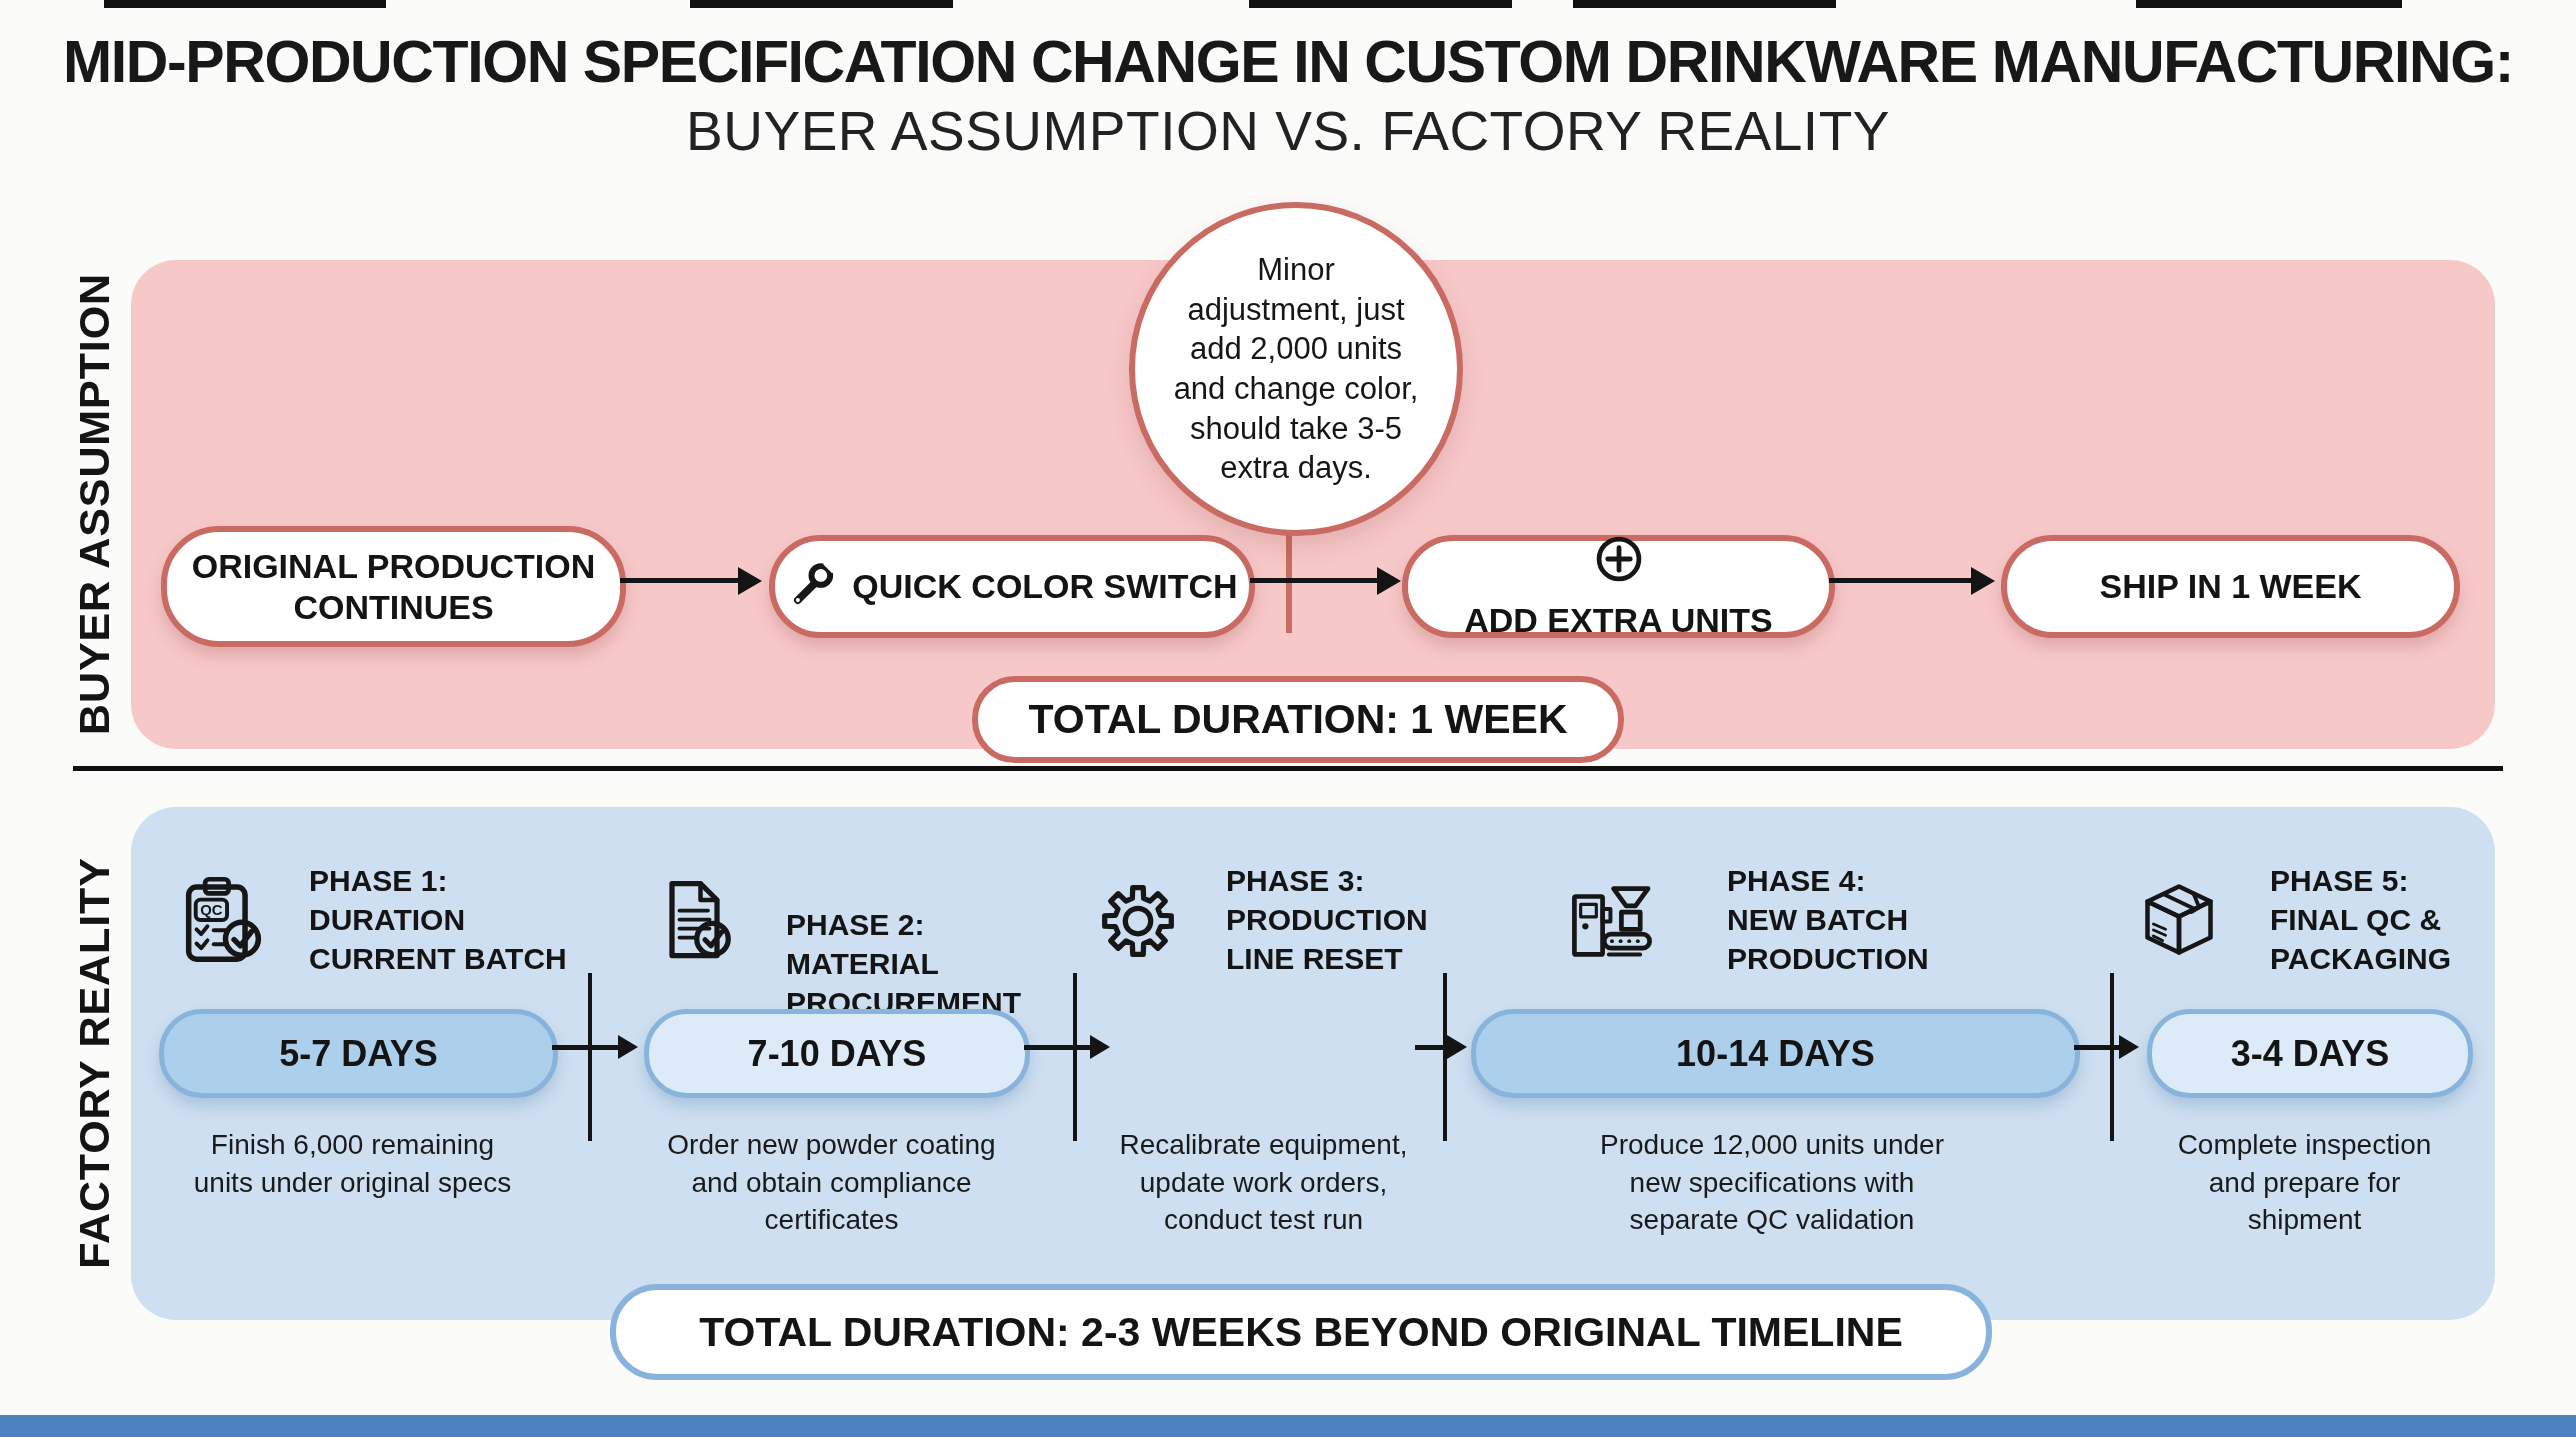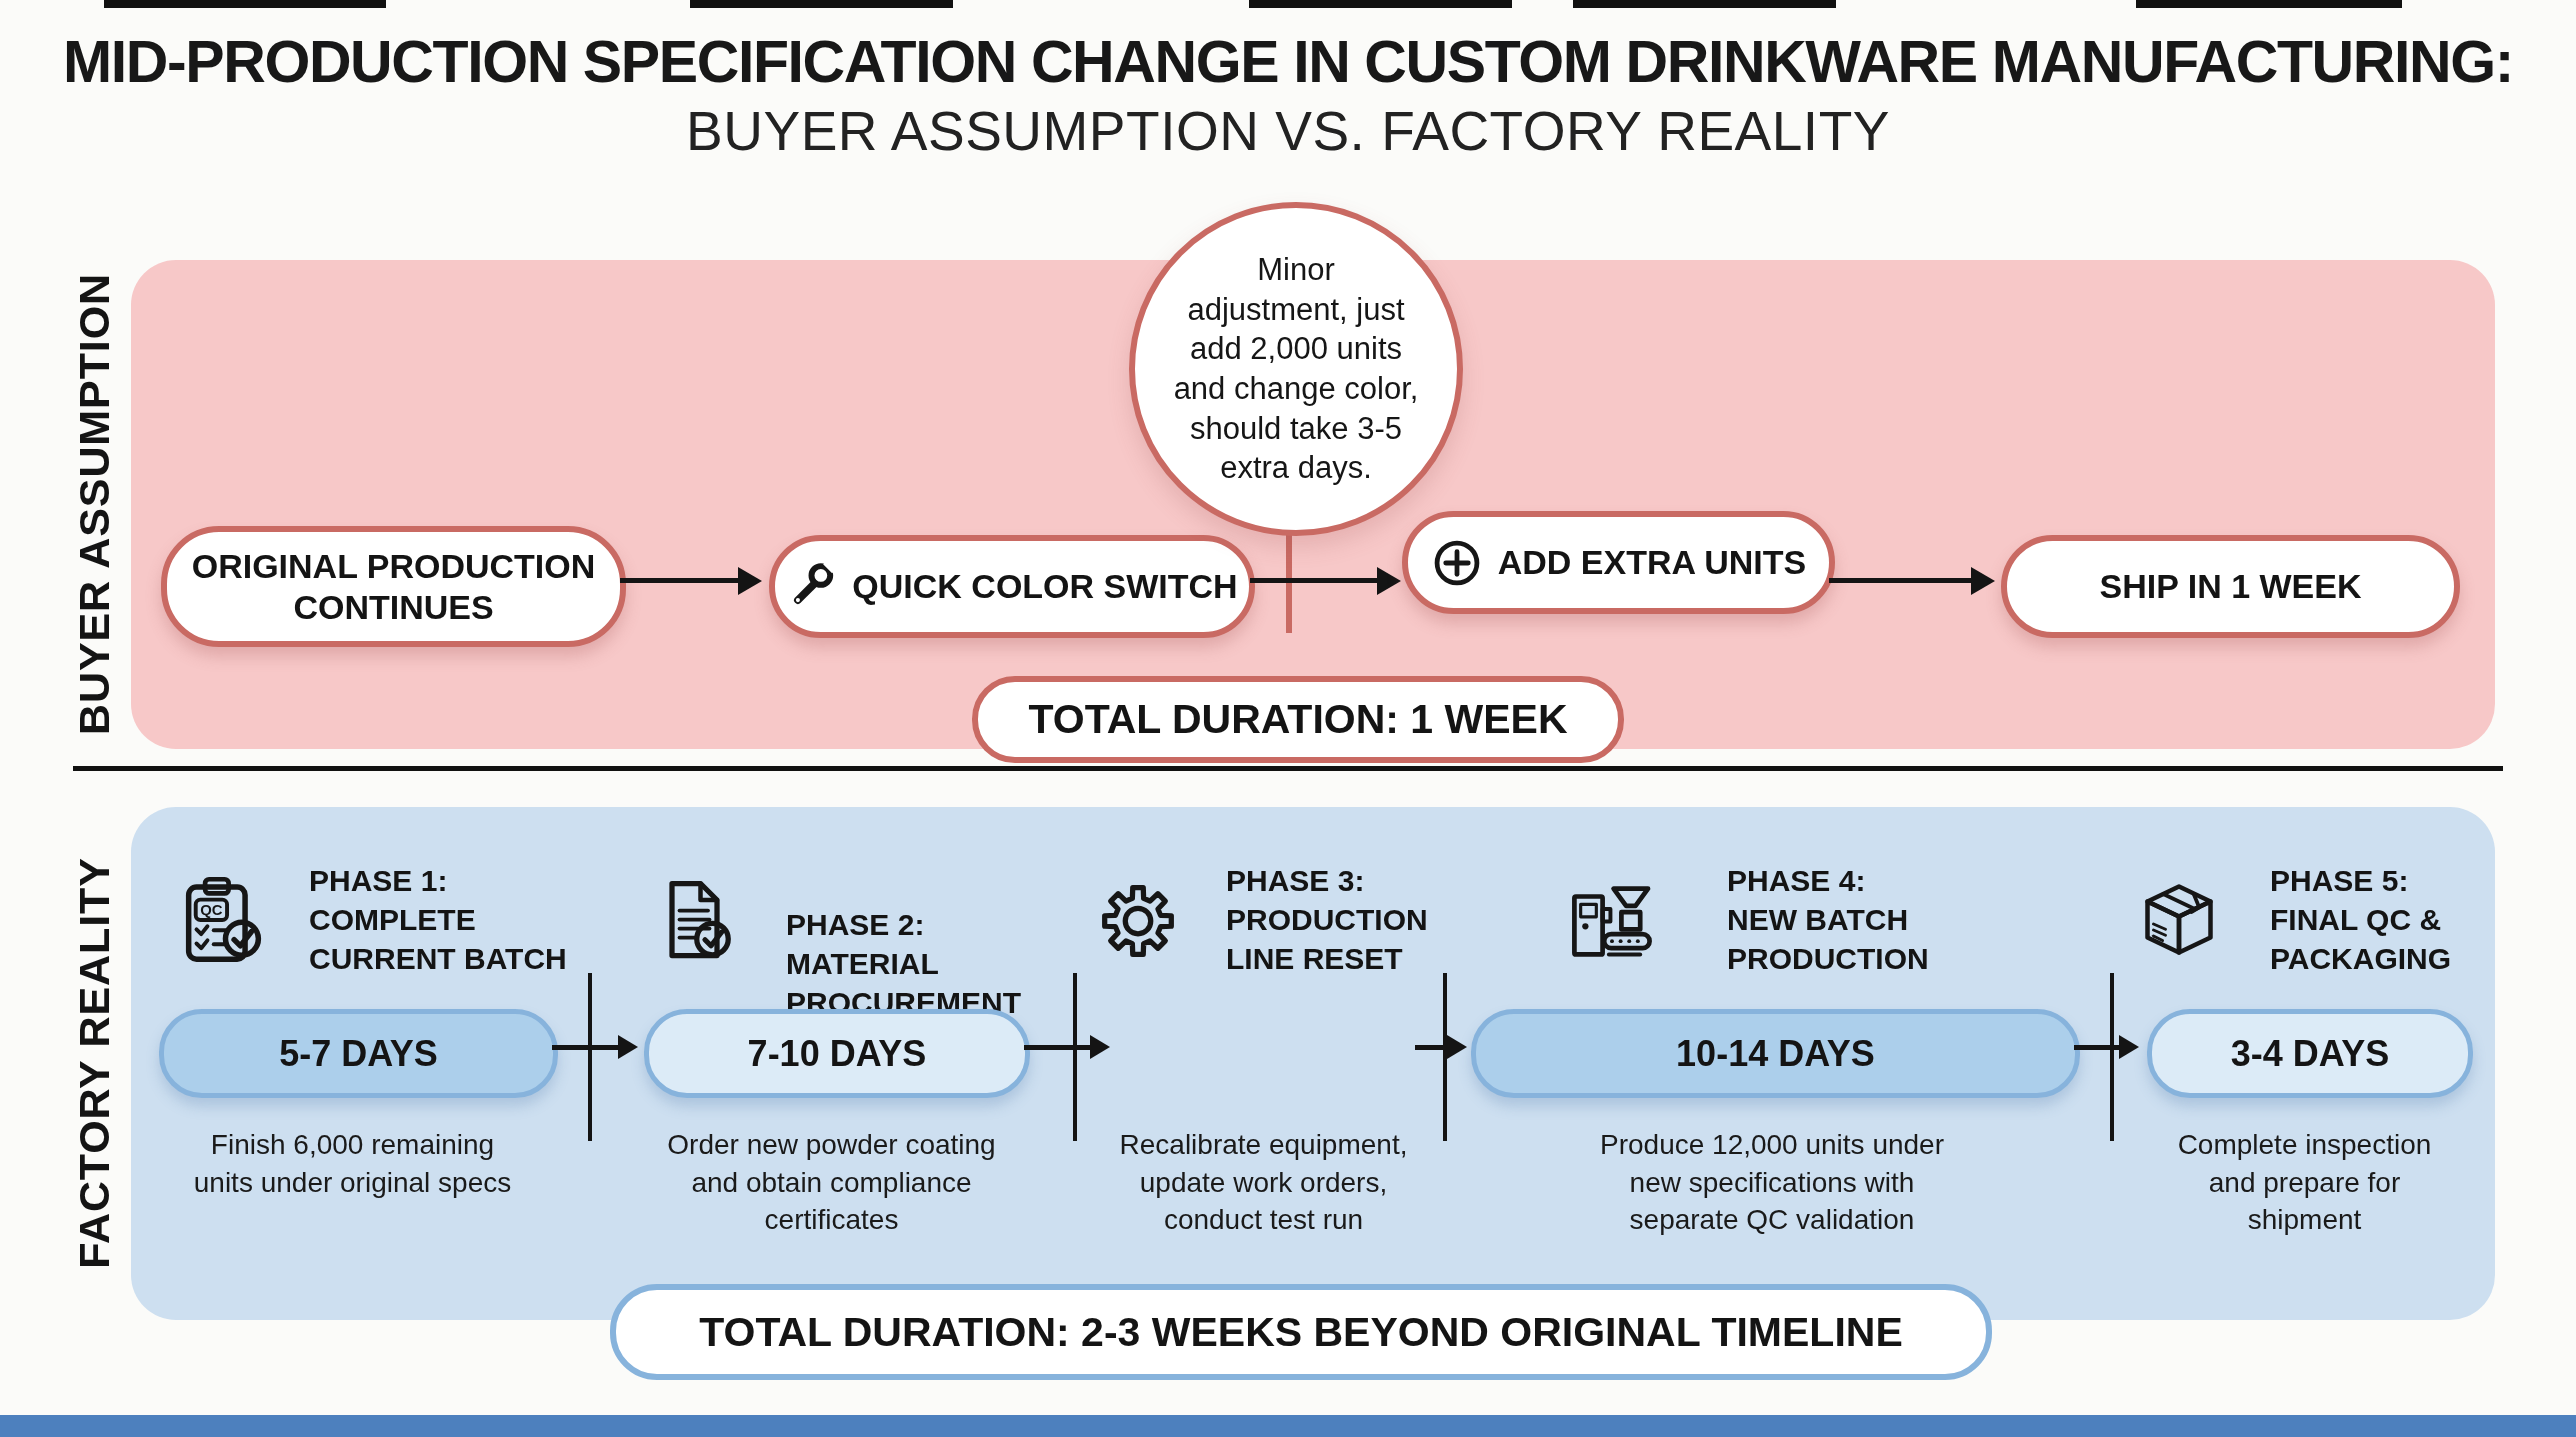--- a/index.html
+++ b/index.html
@@ -88,21 +88,21 @@
         <line x1="14" y1="46" x2="33" y2="27" class="icon-stroke" stroke-width="9"></line>
         <circle cx="14" cy="46" r="2.4" fill="#ffffff" stroke="none"></circle>
       </svg>
     </span>
     <span>QUICK COLOR SWITCH</span>
   </div>
 
   <div class="hline" style="left:1250px;top:578px;width:129px;"></div>
   <div class="ahead" style="left:1377px;top:567px;"></div>
 
-  <div class="bstep" style="left:1402px;top:511px;width:421px;height:91px;">
+  <div class="bstep" style="left:1402px;top:535px;width:421px;height:91px;flex-direction:column;">
     <span>
       <svg width="52" height="52" viewBox="0 0 60 60">
         <circle cx="30" cy="30" r="23" class="icon-stroke" stroke-width="5.5"></circle>
         <line x1="30" y1="17" x2="30" y2="43" class="icon-stroke" stroke-width="5.5"></line>
         <line x1="17" y1="30" x2="43" y2="30" class="icon-stroke" stroke-width="5.5"></line>
       </svg>
     </span>
     <span>ADD EXTRA UNITS</span>
   </div>
 
@@ -128,21 +128,21 @@
       <text x="49" y="54" text-anchor="middle" font-size="19" font-weight="bold" fill="#161616" font-family="Liberation Sans, sans-serif">QC</text>
       <polyline points="30,72 36,78 44,68" class="icon-stroke" stroke-width="5"></polyline>
       <line x1="52" y1="73" x2="68" y2="73" class="icon-stroke" stroke-width="5"></line>
       <polyline points="30,90 36,96 44,86" class="icon-stroke" stroke-width="5"></polyline>
       <line x1="52" y1="91" x2="68" y2="91" class="icon-stroke" stroke-width="5"></line>
       <circle cx="88" cy="84" r="21" fill="#cddff0" class="icon-stroke" stroke-width="7"></circle>
       <polyline points="78,85 86,93 100,75" class="icon-stroke" stroke-width="7"></polyline>
     </svg>
   </div>
   <div class="phtitle preline" style="left:309px;top:861px;">PHASE 1:
-COMPLETE
+DURATION
 CURRENT BATCH</div>
   <div class="dpill dark" style="left:159px;width:389px;">5-7 DAYS</div>
   <div class="desc preline" style="left:128px;width:449px;">Finish 6,000 remaining
 units under original specs</div>
 
   <div class="vline" style="left:588px;"></div>
   <div class="hline" style="left:552px;top:1045px;width:66px;"></div>
   <div class="ahead small" style="left:618px;top:1035px;"></div>
 
   <div class="abs" style="left:648px;top:876px;">

